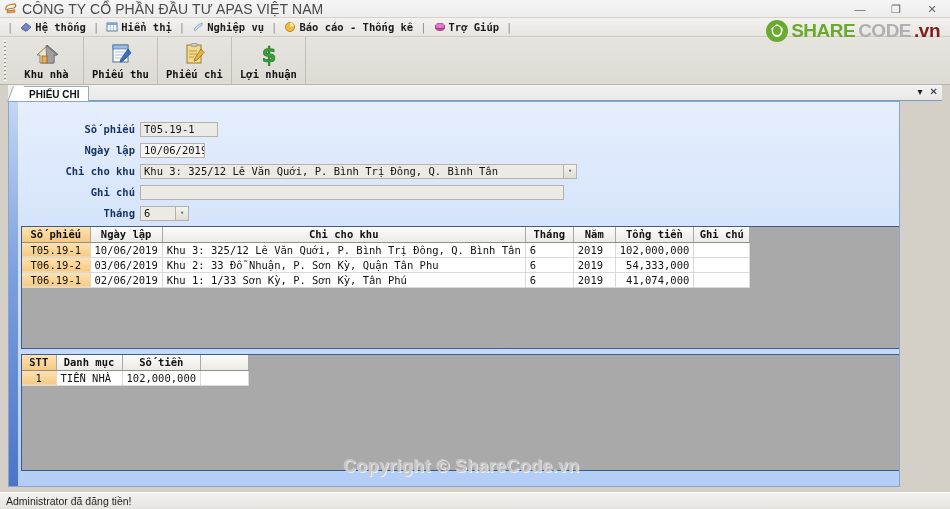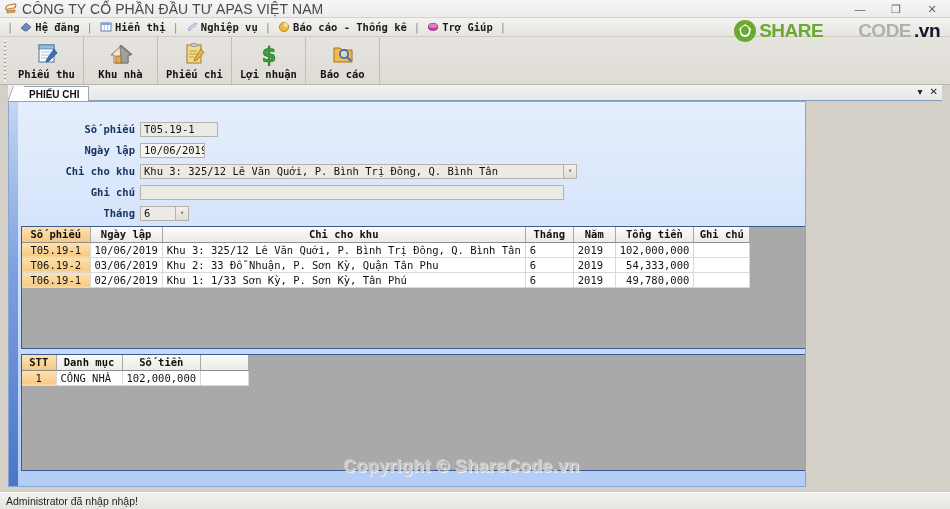--- a/index.html
+++ b/index.html
@@ -97,22 +97,22 @@
     content: ""; position: absolute; left: 5px; top: 4px;
     width: 12px; height: 13px; border-radius: 50%;
     background: #ffffff;
     clip-path: polygon(50% 0%, 100% 35%, 82% 100%, 18% 100%, 0% 35%);
   }
   .logo .leaf::before {
     content: ""; position: absolute; left: 7px; top: 6px;
     width: 8px; height: 9px; border-radius: 50%; background: #6aaa30; z-index: 2;
   }
   .lg-share { color: #6aaa30; }
-  .lg-code { color: #b0b0b0; margin-left: 32px; }
-  .lg-vn { color: #0f172a; }
+  .lg-code { color: #b0b0b0; }
+  .lg-vn { color: #7f1d1d; }
 
   
   .mdi {
     position: absolute; left: 0; top: 85px; width: 950px; height: 407px;
     background: #d4d0c8;
   }
   .tabstrip {
     position: absolute; left: 8px; top: 0; width: 934px; height: 16px;
     background: linear-gradient(to bottom, #f2f2f2 0%, #e8e8e8 100%);
     border-bottom: 1px solid #7f9db9;
@@ -133,21 +133,21 @@
     border-left: 1px solid #9aa7b5;
     transform: skewX(-20deg);
   }
   .tabstrip-btns {
     position: absolute; right: 4px; top: 1px;
     display: flex; gap: 7px; align-items: center;
     font-size: 10px; color: #222;
   }
 
   .formwrap {
-    position: absolute; left: 8px; top: 16px; width: 798px; height: 386px;
+    position: absolute; left: 8px; top: 16px; width: 892px; height: 386px;
     border: 1px solid #8ba6cc;
     background: #ffffff;
     overflow: hidden;
   }
   .leftstrip {
     position: absolute; left: 0; top: 0; width: 9px; height: 100%;
     background: linear-gradient(to bottom, #c3d6f2 0%, #7c9fe0 45%, #4a76c8 100%);
   }
   .formbody {
     position: absolute; left: 9px; top: 0; right: 0; bottom: 0;
@@ -259,21 +259,21 @@
   <div class="menubar">
     <span class="menu-sep">|</span>
 
     <span class="menu-item">
       <span class="mi-icon">
         <svg width="12" height="12" viewBox="0 0 12 12">
           <path d="M1 7 L6 2 L11 6 L7 10 Z" fill="#6f87c4" stroke="#3d5590" stroke-width=".7"></path>
           <path d="M2 8 L6 10.5" stroke="#3d5590" stroke-width=".8"></path>
         </svg>
       </span>
-      <span>Hệ đăng</span>
+      <span>Hệ thống</span>
     </span>
     <span class="menu-sep">|</span>
 
     <span class="menu-item">
       <span class="mi-icon">
         <svg width="12" height="12" viewBox="0 0 12 12">
           <rect x="1" y="2" width="10" height="8" fill="#ffffff" stroke="#4a6fa8" stroke-width=".9"></rect>
           <rect x="1" y="2" width="10" height="2" fill="#7fa6da"></rect>
           <path d="M4.3 4 L4.3 10 M7.6 4 L7.6 10" stroke="#7fa6da" stroke-width=".7"></path>
         </svg>
@@ -310,77 +310,66 @@
           <ellipse cx="6" cy="5" rx="4.6" ry="2.6" fill="#e879cb" stroke="#8e2a74" stroke-width=".7"></ellipse>
         </svg>
       </span>
       <span>Trợ Giúp</span>
     </span>
     <span class="menu-sep">|</span>
   </div>
 
   <div class="toolbar">
     <div class="tb-grip"></div>
+
+    <div class="tb-btn">
+      <span class="tb-icon">
+        <svg width="26" height="24" viewBox="0 0 26 24">
+          <path d="M3 13 L13 4 L23 13 L20 13 L20 21 L6 21 L6 13 Z" fill="#f3e6cf" stroke="#8d7a58" stroke-width="1"></path>
+          <path d="M13 3 L24 12.5 L20.5 12.5 L13 6 Z" fill="#8e8e8e" stroke="#5e5e5e" stroke-width=".8"></path>
+          <path d="M12 3.5 L23 13 L20 13 L20 21 L13 21 Z" fill="#a0a0a0" stroke="#6e6e6e" stroke-width=".8"></path>
+          <rect x="8" y="14" width="5" height="7" fill="#e8a95c" stroke="#96672a" stroke-width=".8"></rect>
+        </svg>
+      </span>
+      <span class="tb-label">Khu nhà</span>
+    </div>
 
     <div class="tb-btn">
       <span class="tb-icon">
         <svg width="26" height="24" viewBox="0 0 26 24">
           <rect x="5" y="3" width="15" height="17" fill="#ffffff" stroke="#4d6e9c" stroke-width="1"></rect>
           <rect x="5" y="3" width="15" height="4" fill="#8fc2e8" stroke="#4d6e9c" stroke-width=".7"></rect>
           <path d="M7 10 L17 10 M7 13 L17 13 M7 16 L13 16" stroke="#9fb6cf" stroke-width=".9"></path>
           <path d="M20 7 L23 11 L15 19 L12 20 L13 17 Z" fill="#3b6fc0" stroke="#274d8c" stroke-width=".8"></path>
         </svg>
       </span>
       <span class="tb-label">Phiếu thu</span>
     </div>
 
     <div class="tb-btn">
       <span class="tb-icon">
         <svg width="26" height="24" viewBox="0 0 26 24">
-          <path d="M3 13 L13 4 L23 13 L20 13 L20 21 L6 21 L6 13 Z" fill="#f3e6cf" stroke="#8d7a58" stroke-width="1"></path>
-          <path d="M13 3 L24 12.5 L20.5 12.5 L13 6 Z" fill="#8e8e8e" stroke="#5e5e5e" stroke-width=".8"></path>
-          <path d="M12 3.5 L23 13 L20 13 L20 21 L13 21 Z" fill="#a0a0a0" stroke="#6e6e6e" stroke-width=".8"></path>
-          <rect x="8" y="14" width="5" height="7" fill="#e8a95c" stroke="#96672a" stroke-width=".8"></rect>
-        </svg>
-      </span>
-      <span class="tb-label">Khu nhà</span>
-    </div>
-
-    <div class="tb-btn">
-      <span class="tb-icon">
-        <svg width="26" height="24" viewBox="0 0 26 24">
           <rect x="5" y="3" width="14" height="18" fill="#f3d98e" stroke="#9c7c28" stroke-width="1"></rect>
           <rect x="9" y="1.5" width="6" height="3" rx="1" fill="#c9c9c9" stroke="#8a8a8a" stroke-width=".7"></rect>
           <path d="M7 9 L15 9 M7 12 L15 12 M7 15 L12 15" stroke="#b8972f" stroke-width=".9"></path>
           <path d="M19 7 L22 10.5 L15 18 L12 19 L13 16 Z" fill="#e8b440" stroke="#95701a" stroke-width=".8"></path>
         </svg>
       </span>
       <span class="tb-label">Phiếu chi</span>
     </div>
 
     <div class="tb-btn">
       <span class="tb-icon">
         <svg width="26" height="24" viewBox="0 0 26 24">
           <text x="13" y="20" font-family="DejaVu Sans, sans-serif" font-size="21" font-weight="bold" fill="#38a038" stroke="#1d6e1d" stroke-width=".6" text-anchor="middle">$</text>
         </svg>
       </span>
       <span class="tb-label">Lợi nhuận</span>
     </div>
 
-    <div class="tb-btn">
-      <span class="tb-icon">
-        <svg width="26" height="24" viewBox="0 0 26 24">
-          <path d="M4 6 L10 6 L12 8 L22 8 L22 20 L4 20 Z" fill="#f0bb4e" stroke="#a3741a" stroke-width="1"></path>
-          <circle cx="14" cy="12" r="4.2" fill="none" stroke="#3f6fb5" stroke-width="1.8"></circle>
-          <circle cx="14" cy="12" r="3" fill="#cfe3f7" opacity=".75"></circle>
-          <path d="M17 15 L20.5 18.5" stroke="#3f6fb5" stroke-width="2" stroke-linecap="round"></path>
-        </svg>
-      </span>
-      <span class="tb-label">Báo cáo</span>
-    </div>
   </div>
 
   <div class="logo">
     <span class="leaf"></span>
     <span class="lg-share">SHARE</span>
       <span class="lg-code">CODE</span>
       <span class="lg-vn">.vn</span>
   </div>
 
   <div class="mdi">
@@ -467,52 +456,52 @@
                   <td style="width: 42px;">2019</td>
                   <td class="c-right" style="width: 78px;">54,333,000</td>
                   <td style="width: 56px;"></td>
                 </tr>
                 <tr>
                   <td class="key" style="width: 68px;">T06.19-1</td>
                   <td class="c-center" style="width: 68px;">02/06/2019</td>
                   <td style="width: 290px;">Khu 1: 1/33 Sơn Kỳ, P. Sơn Kỳ, Tân Phú</td>
                   <td style="width: 48px;">6</td>
                   <td style="width: 42px;">2019</td>
-                  <td class="c-right" style="width: 78px;">49,780,000</td>
+                  <td class="c-right" style="width: 78px;">41,074,000</td>
                   <td style="width: 56px;"></td>
                 </tr>
               </tbody>
           </table>
         </div>
 
         <div class="grid-outer" style="left:3px; top:252px; width:918px; height:117px;">
           <table class="grid" id="detail-grid">
             <thead>
                 <tr>
                   <th class="hdr-key" style="width: 34px;">STT</th>
                   <th style="width: 66px; text-align: center;">Danh mục</th>
                   <th style="width: 74px; text-align: center;">Số tiền</th>
                   <th style="width: 48px;"></th>
                 </tr>
               </thead>
             <tbody>
                 <tr class="sel">
                   <td class="key" style="width: 34px;">1</td>
-                  <td style="width: 66px;">CÔNG NHÀ</td>
+                  <td style="width: 66px;">TIỀN NHÀ</td>
                   <td style="width: 74px;">102,000,000</td>
                   <td style="width: 48px;"></td>
                 </tr>
               </tbody>
           </table>
         </div>
 
 
       </div>
     </div>
   </div>
 
   <div class="wm-bottom">Copyright © ShareCode.vn</div>
 
   <div class="statusbar">
-    <span>Administrator đã nhập nhập!</span>
+    <span>Administrator đã đăng tiền!</span>
   </div>
 
 </div>
 
 </body></html>

